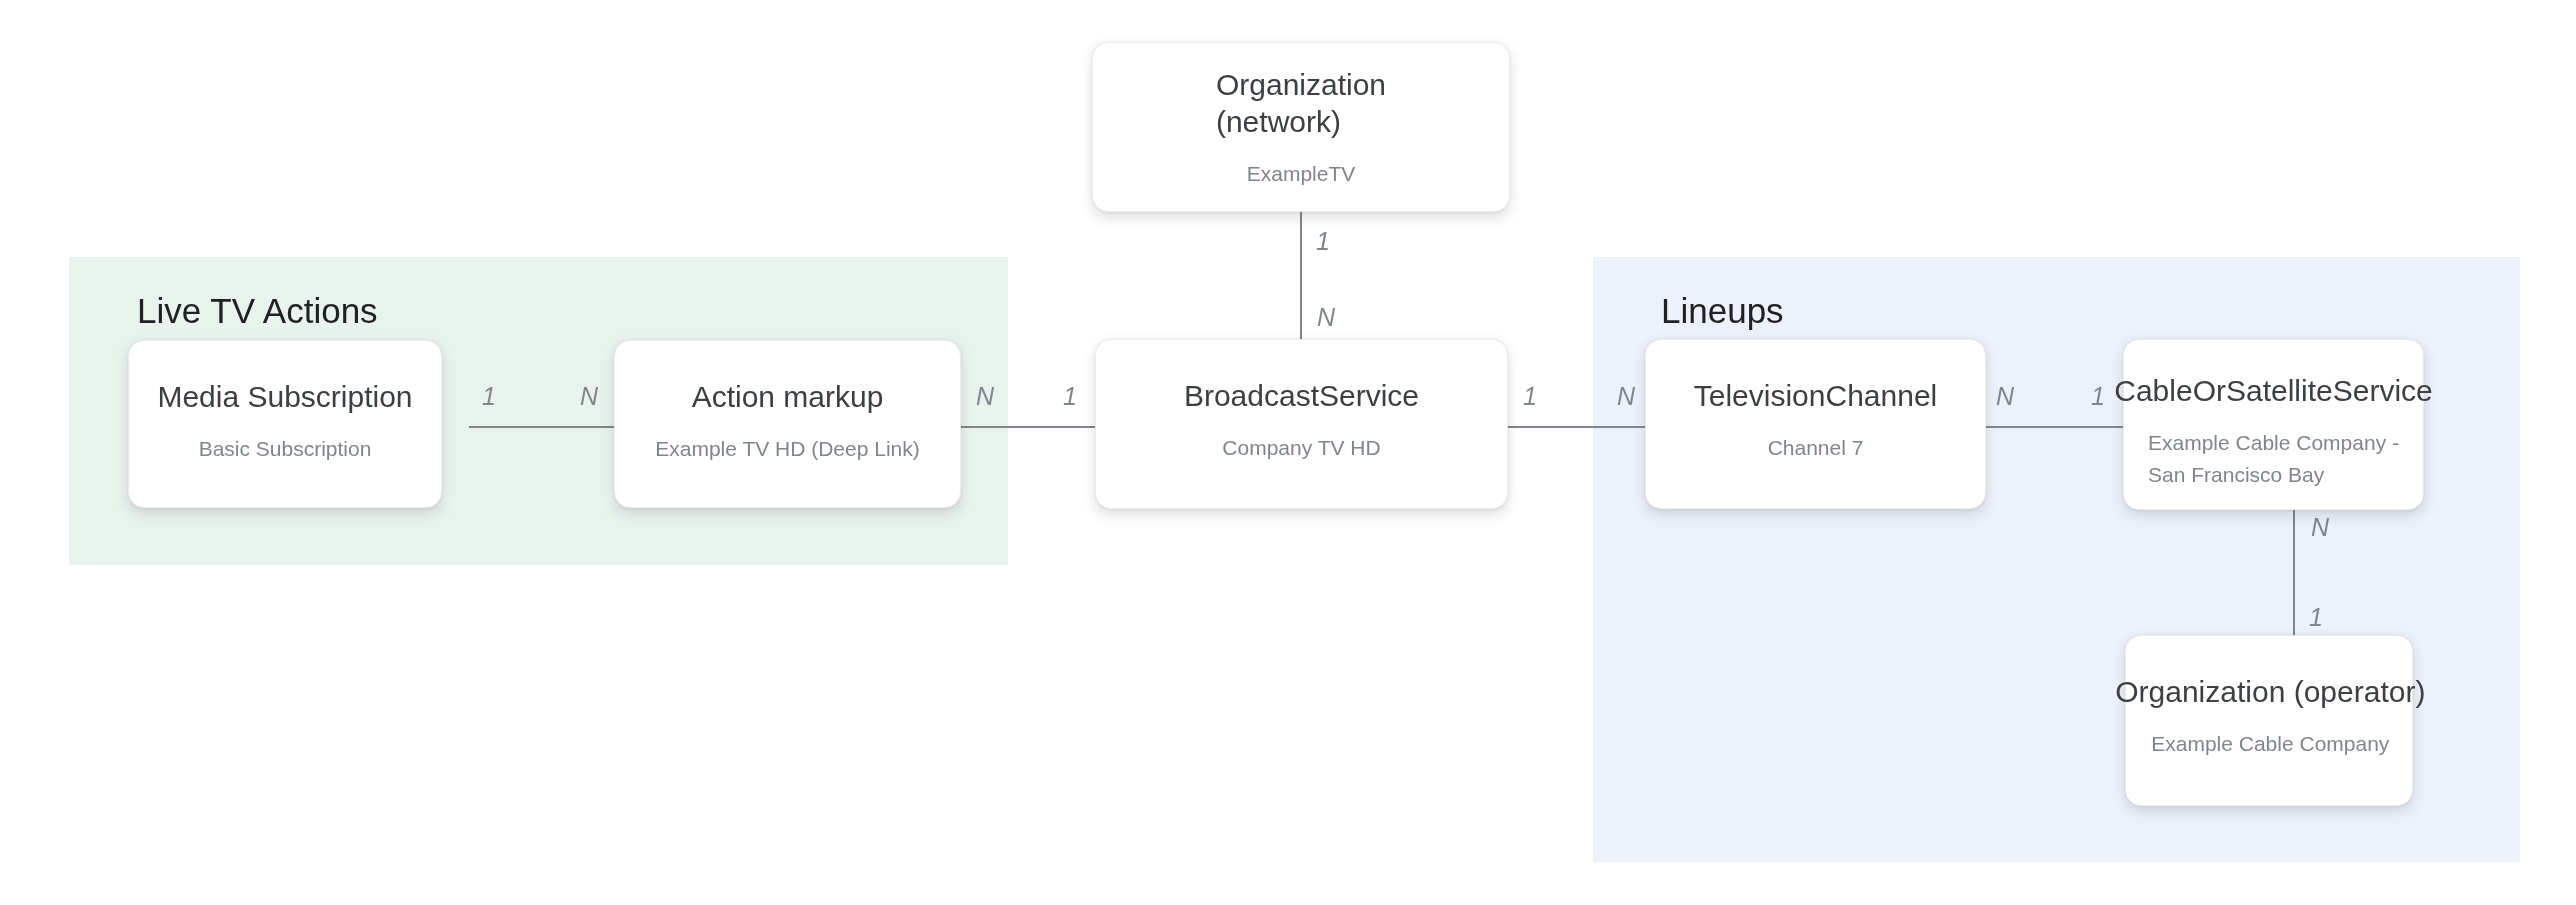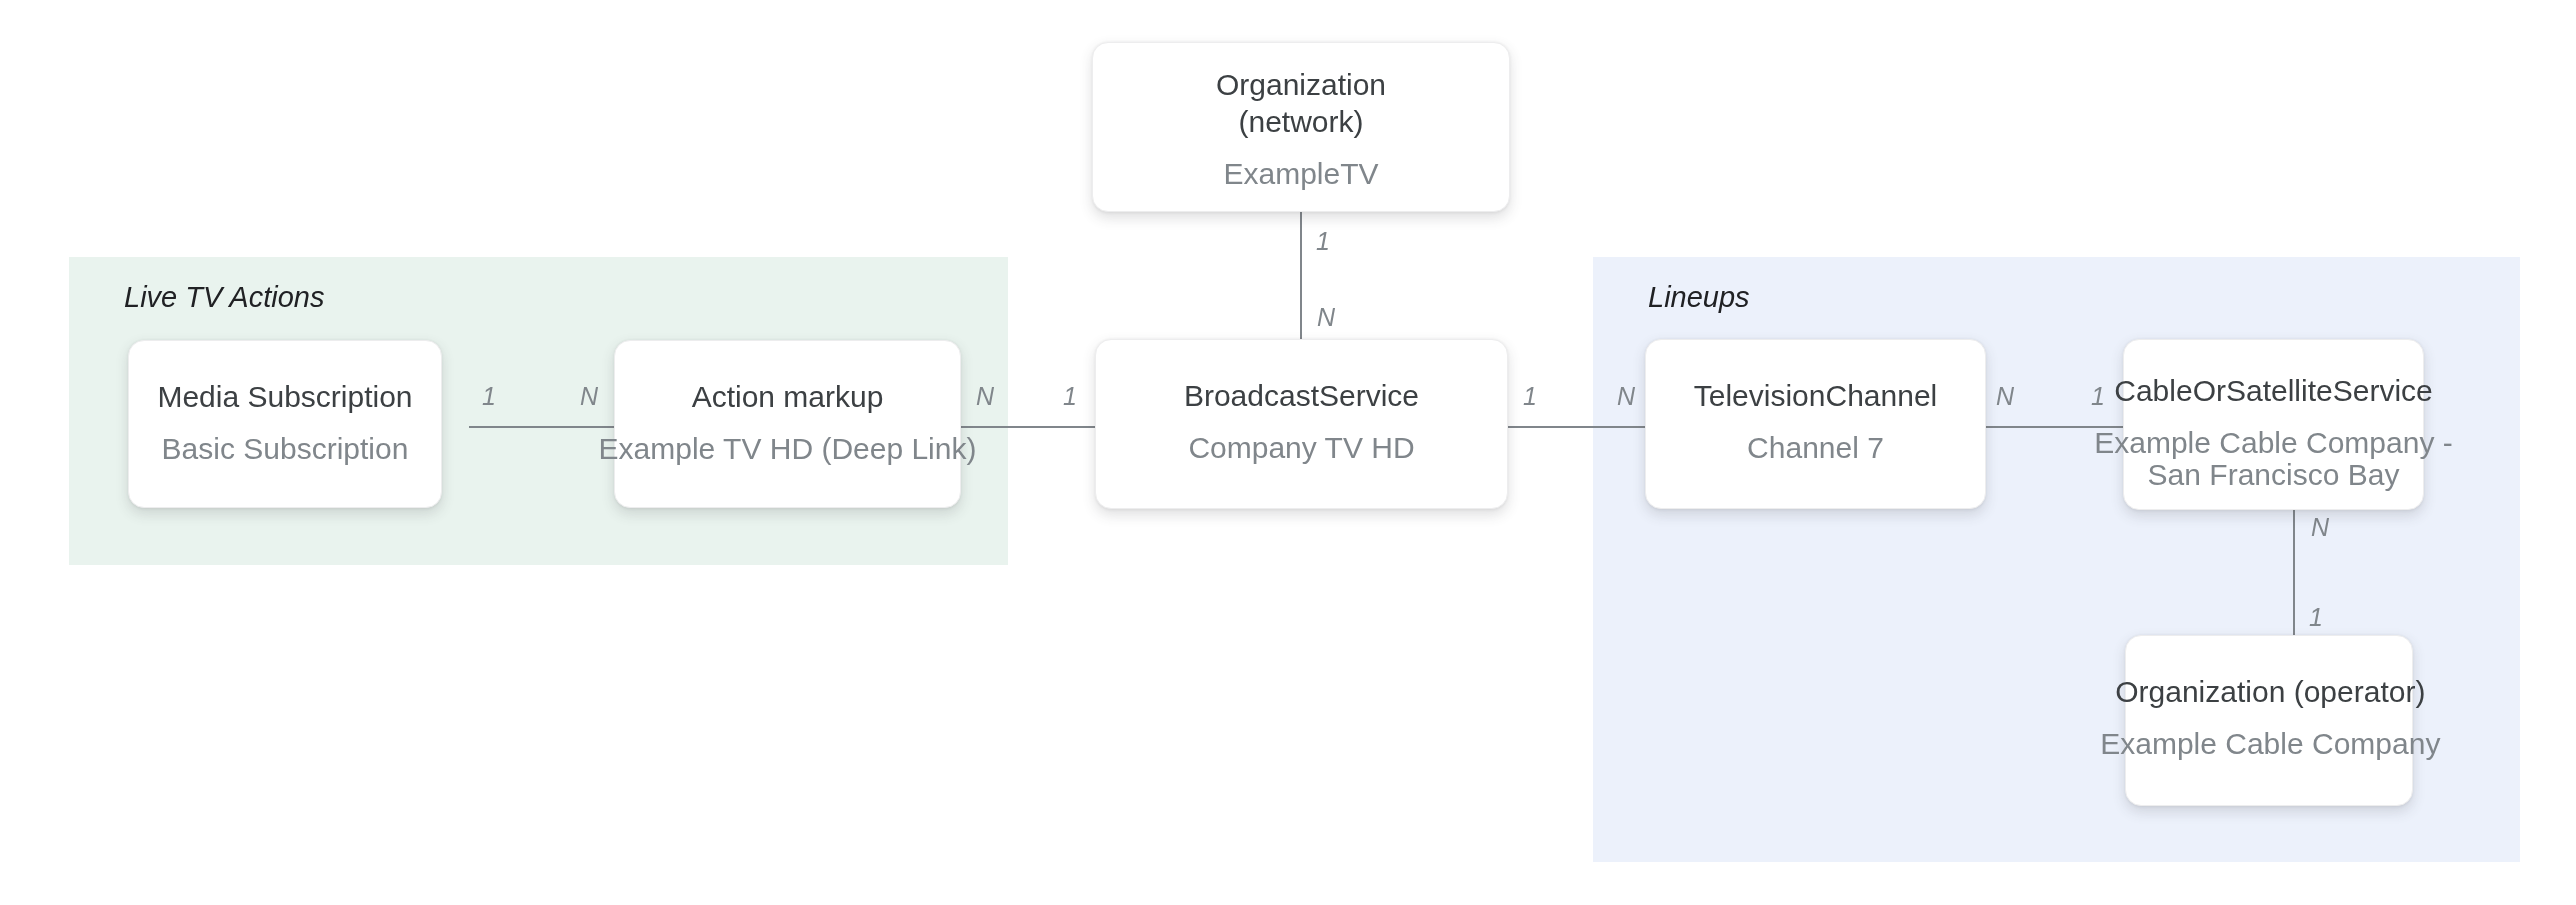--- a/index.html
+++ b/index.html
@@ -25,27 +25,26 @@
     left: 69px; top: 257px; width: 939px; height: 308px;
     background: var(--live-tv-region-bg, #e9f3ee);
   }
   .region-lineups {
     left: 1593px; top: 257px; width: 927px; height: 605px;
     background: var(--lineups-region-bg, #ecf1fb);
   }
   .region-title {
     position: absolute;
     left: 55px; top: 21px;
-    margin: 0;
-    font-size: 29px;
+    margin: 13px;
+    font-size: 35px;
     font-weight: 400;
     line-height: 39px;
     color: var(--section-title-color, #202124);
     white-space: nowrap;
-    font-style: italic;
   }
 
   
   .connector {
     position: absolute;
     background: var(--connector-color, #80868b);
   }
   .conn-network-broadcast  { left: 1300px; top: 212px; width: 1.8px;  height: 127px; }
   .conn-subscription-markup{ left: 469px;  top: 426px; width: 146px; height: 1.8px; }
   .conn-markup-broadcast   { left: 961px; top: 426px; width: 135px; height: 1.8px; }
@@ -81,33 +80,32 @@
     position: absolute;
     box-sizing: border-box;
     background: var(--node-bg, #ffffff);
     border: 0.9px solid var(--node-border, #ededee);
     border-radius: 16px;
     box-shadow: 0 5.3px 12.4px rgba(60, 64, 67, 0.16), 0 0.9px 2.7px rgba(60, 64, 67, 0.08);
     display: flex;
     flex-direction: column;
     align-items: center;
     padding: 37px 12.4px 0 12.4px;
-    text-align: center;
   }
   .node-title {
     font-size: 30px;
     line-height: 37px;
     font-weight: 400;
     color: var(--node-title-color, #3c4043);
     white-space: nowrap;
   }
   .node-title .title-line { display: block; }
   .node-subtitle {
     margin-top: 17.7px;
-    font-size: 30px;
+    font-size: 21px;
     line-height: 32px;
     font-weight: 400;
     color: var(--node-subtitle-color, #80868b);
     white-space: nowrap;
   }
   .node-subtitle .subtitle-line { display: block; }
 
   .node-org-network        { left: 1092px; top: 42px;  width: 418px; height: 170px; padding-top: 23px; }
   .node-media-subscription { left: 128px;  top: 340px; width: 314px; height: 168px; }
   .node-action-markup      { left: 614px;  top: 340px; width: 347px; height: 168px; }

